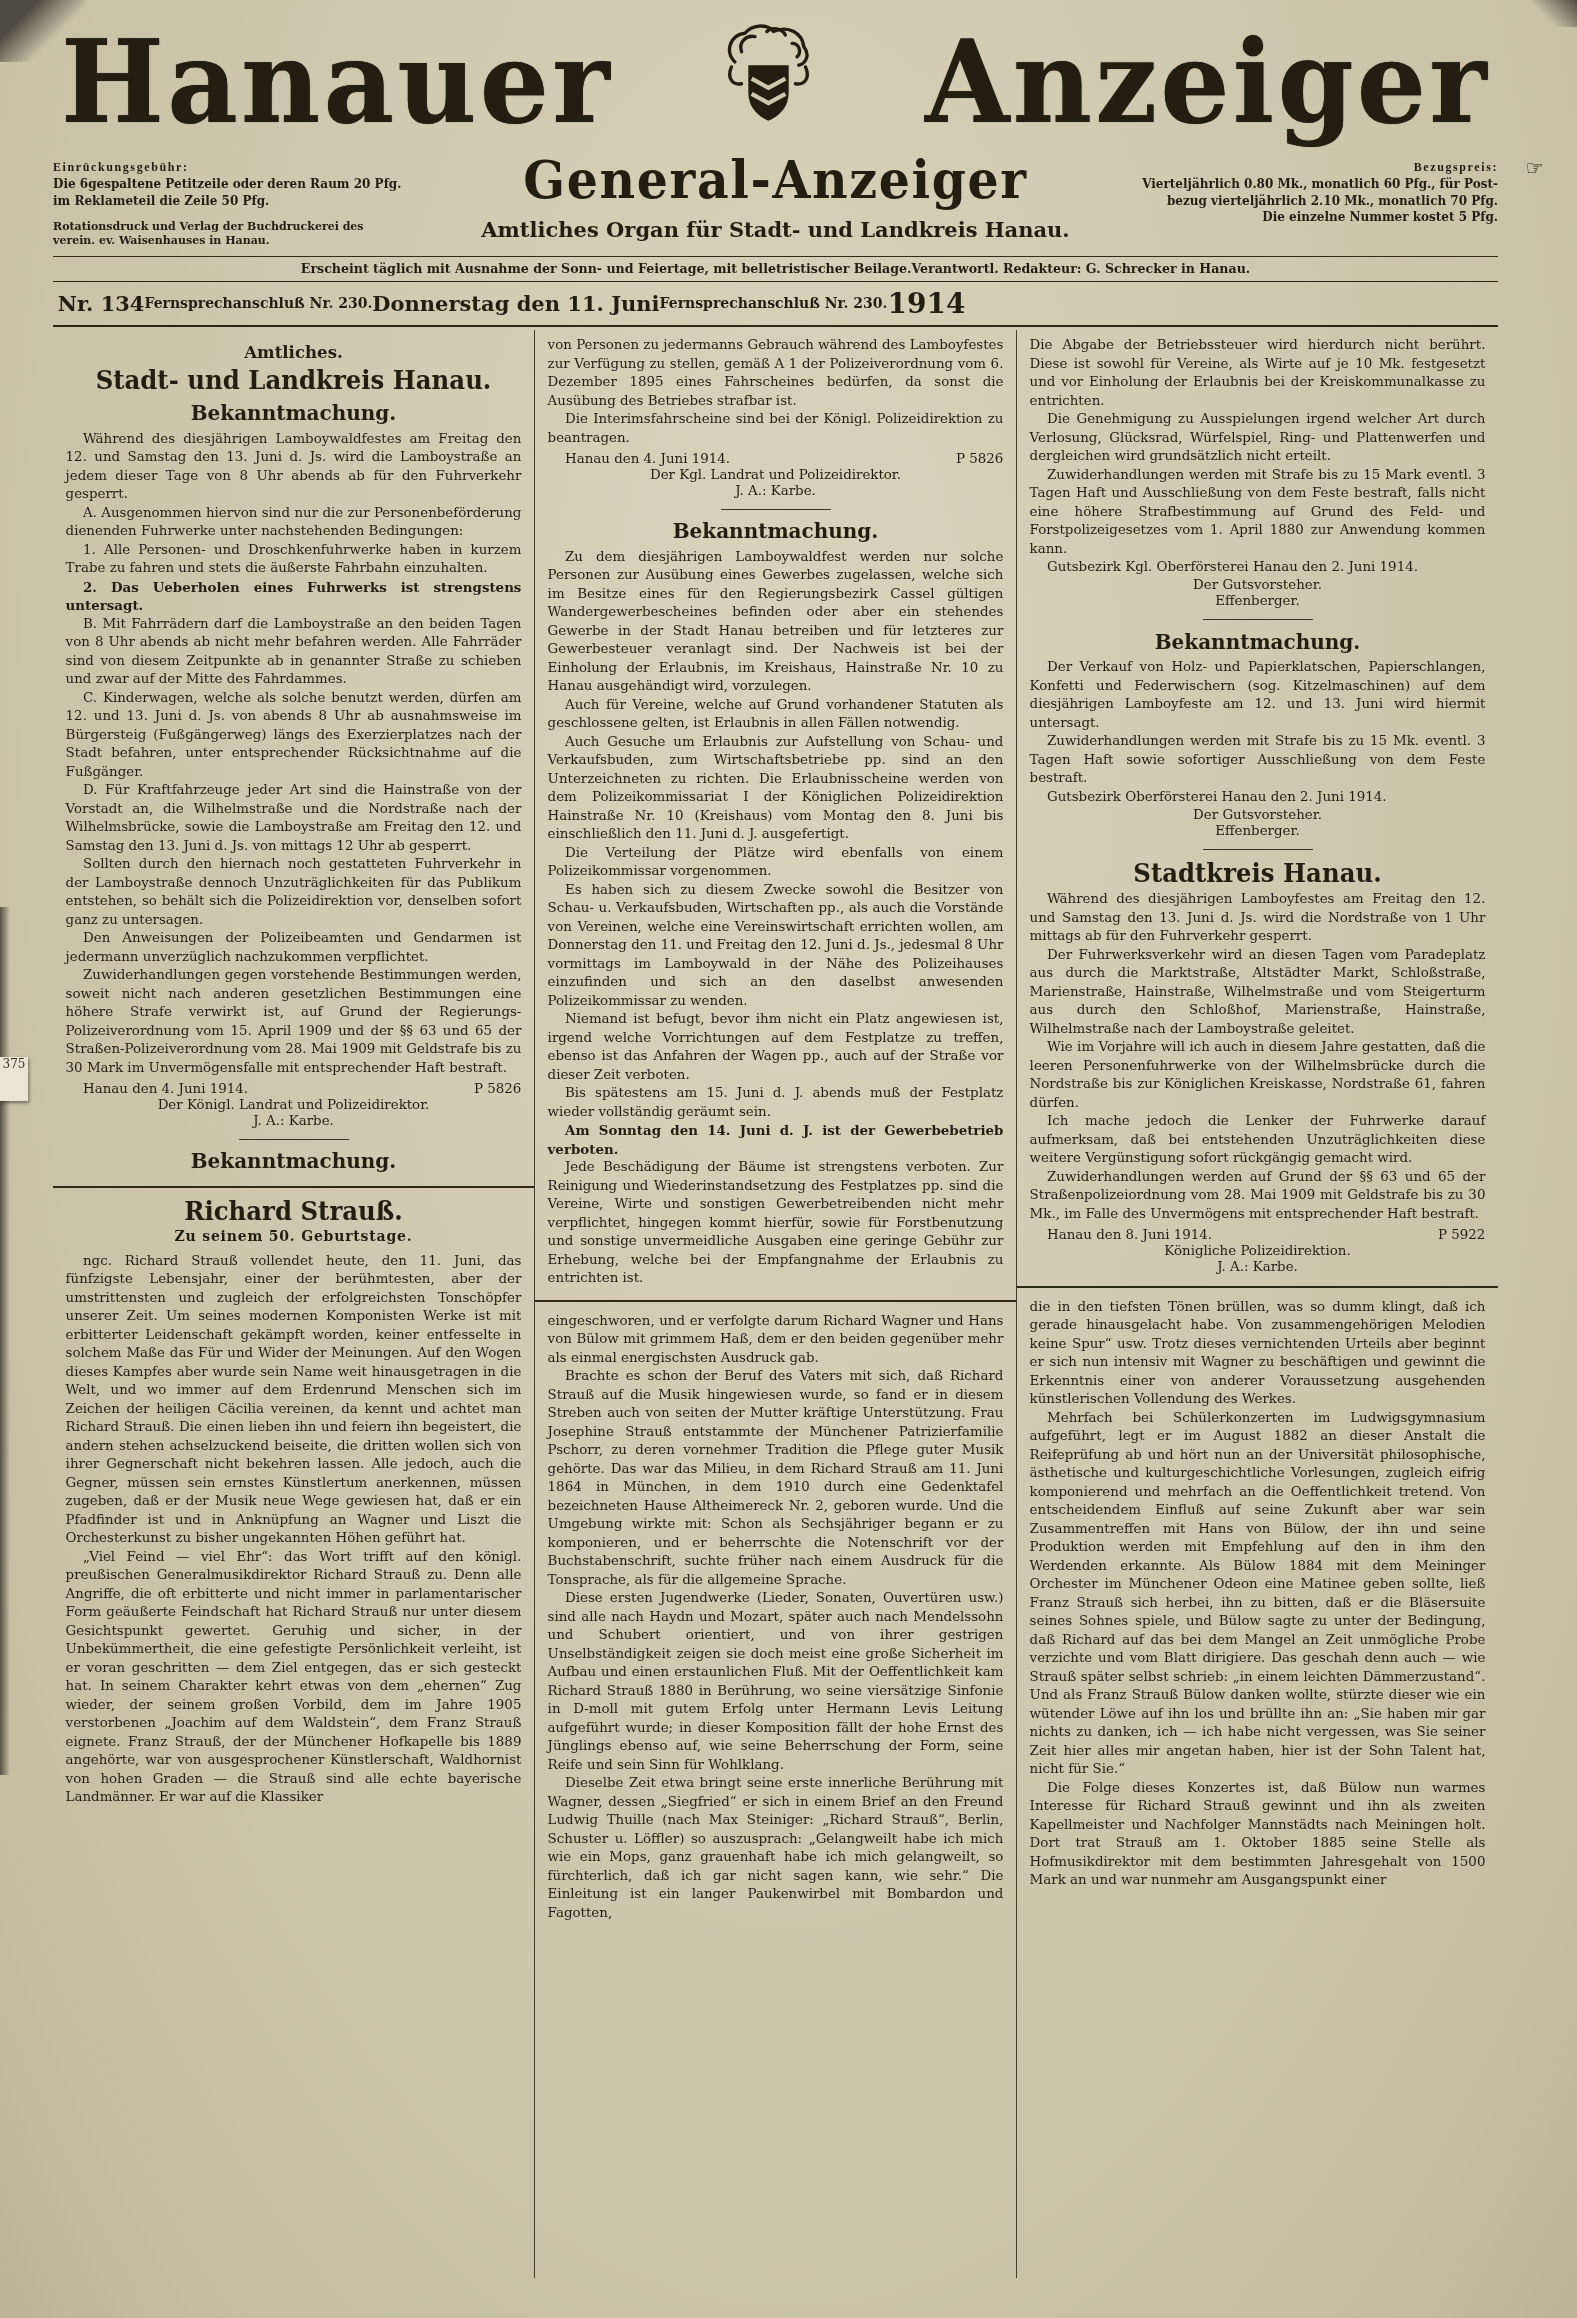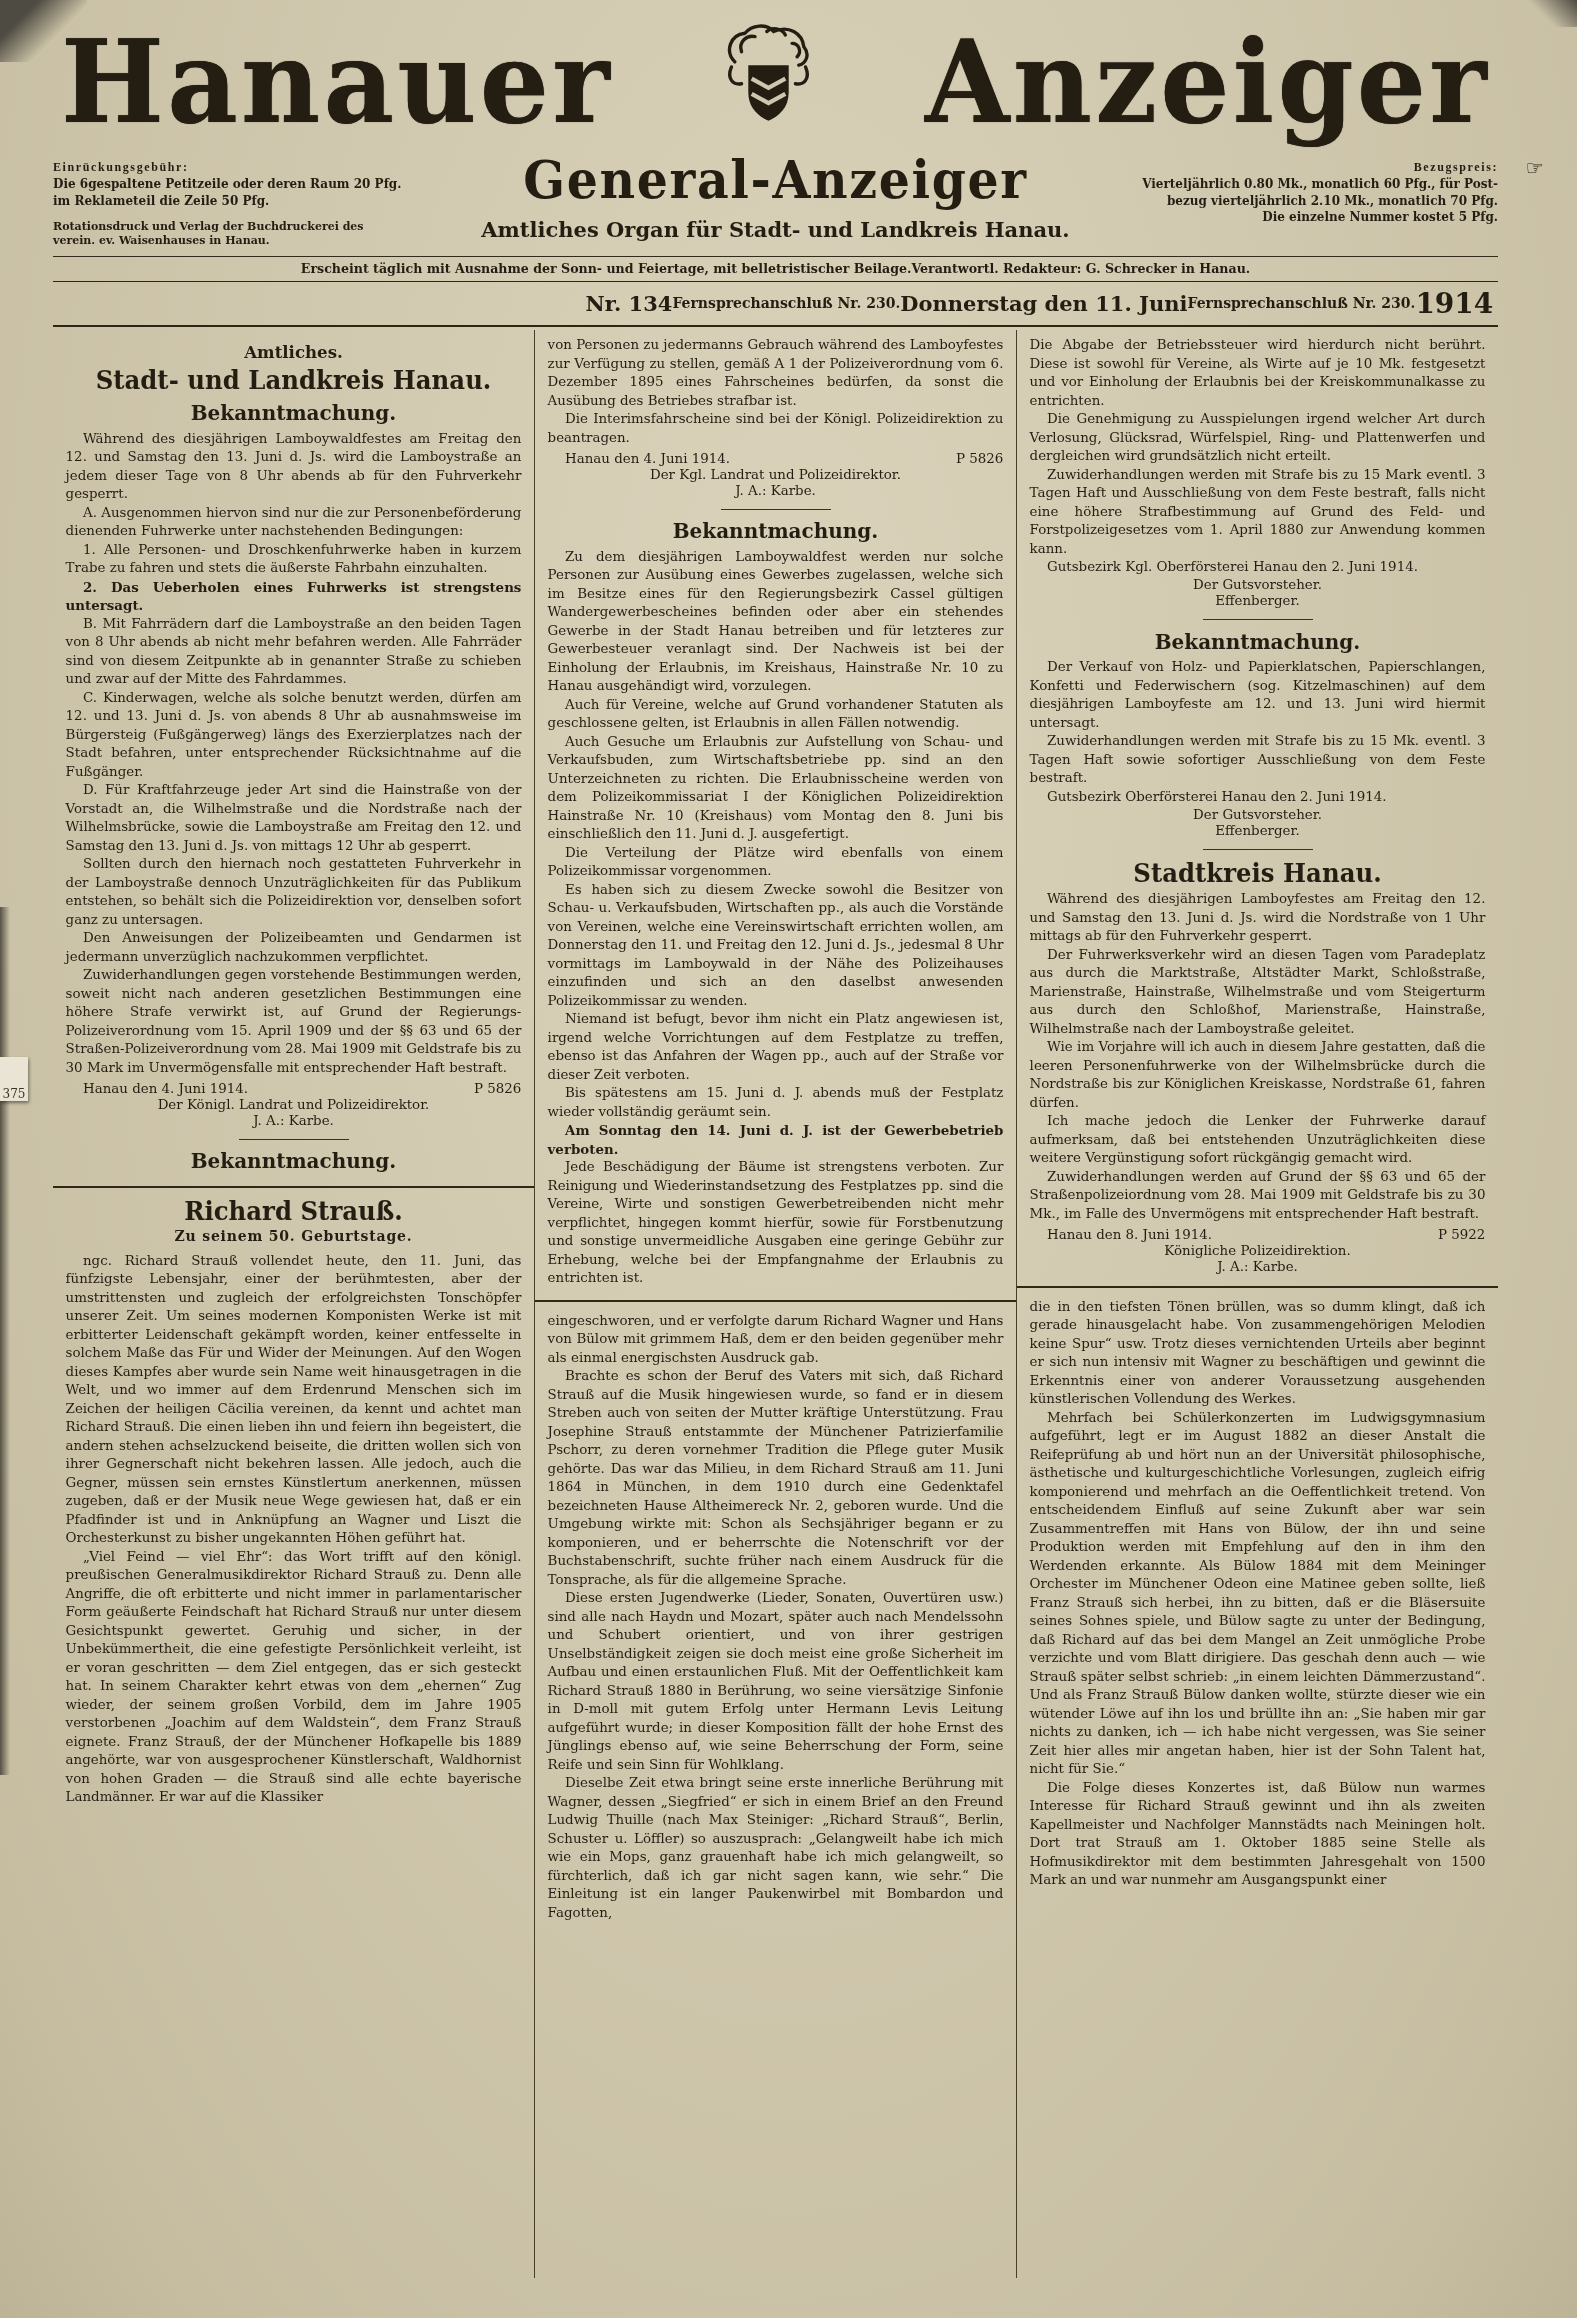--- a/index.html
+++ b/index.html
@@ -19,21 +19,21 @@
   }
   
   .shadow-tl { position:absolute; left:0; top:0; width:87px; height:62px;
     background:linear-gradient(135deg, #4e4b42 0%, #4e4b42 26%, rgba(78,75,66,0) 62%); }
   .shadow-left { position:absolute; left:0; top:907px; width:9.5px; height:868px;
     background:linear-gradient(90deg, rgba(58,54,45,.8), rgba(58,54,45,0)); }
   .shadow-tr { position:absolute; right:0; top:0; width:55px; height:27px;
     background:linear-gradient(225deg, #4e4b42 0%, rgba(78,75,66,0) 60%); }
   .scrap { position:absolute; left:0; top:1057px; width:28px; height:44px;
     background:#eae4d4; box-shadow:0.8px 1.6px 3.2px rgba(0,0,0,.45);
-    display:flex; align-items:flex-end; justify-content:center;
+    display:flex; align-items:flex-start; justify-content:center;
     font-size:12px; color:#3a342a; }
 
   .sheet { position:relative; padding:14px 79px 0 53px; height:100%; }
 
   
   .masthead-row {
     display:flex; align-items:center; justify-content:space-between;
     padding:4.7px 8px 0 8px; height:132px;
   }
   .mast-word {
@@ -60,21 +60,21 @@
 
   .credits-row {
     margin-top:8px; border-top:1.2px solid #322b1a;
     display:flex; justify-content:center; 
     padding:4px 0 3.2px 0; font-size:12.6px; font-weight:700;
   }
 
   
   .dateline {
     border-top:1.6px solid #2c2615; border-bottom:2px solid #2c2615;
-    display:flex; align-items:center; justify-content:flex-end;
+    display:flex; align-items:center; justify-content:flex-start;
     padding:4.7px 4.7px; margin-top:1.6px;
   }
   .dl-issue { font-size:21px; font-weight:700; }
   .dl-phone { font-size:14px; font-weight:700; }
   .dl-date  { font-size:21px; font-weight:700; }
   .dl-year  { font-size:28px; font-weight:700; }
 
   
   .columns { display:flex; align-items:stretch; margin-top:3.2px; height:1948px; overflow:hidden; }
   .col { flex:1 1 0; padding:6.3px 12.6px 0 12.6px; min-width:0; }

